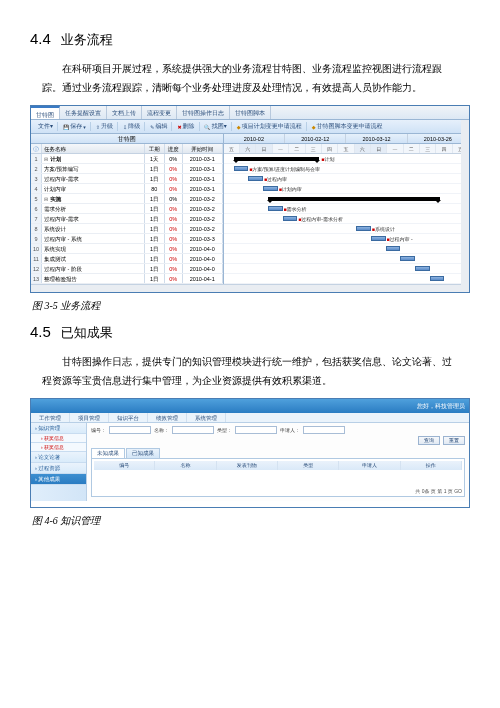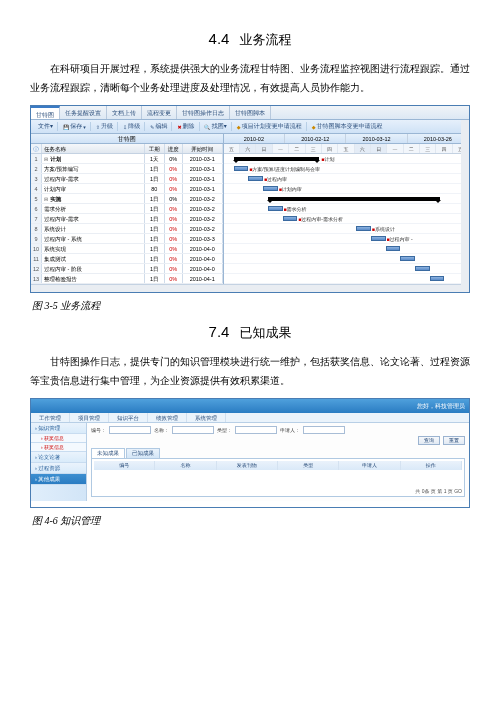--- a/index.html
+++ b/index.html
@@ -1,20 +1,20 @@
 <!DOCTYPE html>
 <html><head>
 <meta charset="utf-8">
 <style>
   * { margin: 0; padding: 0; box-sizing: border-box; }
   body { width: 500px; height: 708px; background: #fff; font-family: "SimSun", serif; padding: 24px 30px; }
   .sec-num { font-size: 15px; display: inline-block; margin-right: 6px; font-family: sans-serif; }
   .sec-title { font-size: 13px; }
-  .h { margin: 6px 0 10px; text-align: center; }
-  .body-text { font-size: 10px; line-height: 1.9; text-indent: 2em; margin: 4px 0 8px; }
+  .h { margin: 6px 0 10px; }
+  .body-text { font-size: 10px; line-height: 1.9; text-indent: 2em; margin: 4px 12px 8px; }
   .caption { font-size: 10px; margin: 6px 0 10px 2px; font-style: italic; }
   .shot { border: 1px solid #4a7db3; width: 100%; background: #fff; font-family: sans-serif; font-size: 6px; margin-bottom: 4px; }
   
   .tabs { background: linear-gradient(#f0f4f8,#dde8f4); border-bottom: 1px solid #9ab6d4; display: flex; height: 14px; }
   .tab { padding: 1px 5px; border-right: 1px solid #b8c9dd; color: #2a4d7a; line-height: 12px; font-size: 6px; }
   .tab.active { background: #fff; border-top: 2px solid #3a7ac4; }
   .toolbar { background: linear-gradient(#e6f0fb,#cfe2f6); height: 14px; display: flex; align-items: center; padding: 0 3px; border-bottom: 1px solid #9ab6d4; gap: 1px; }
   .tbtn { color: #2a4d7a; padding: 0 4px; font-size: 6px; border-right: 1px solid #b8cfe6; white-space: nowrap; display: flex; align-items: center; gap: 1px; }
   .tbtn .ico { font-size: 5px; }
   .gantt-body { display: flex; height: 150px; }
@@ -315,21 +315,21 @@
           </div>
         </div>
     </div>
   </div>
   <div class="scroll-h"></div>
   <div class="scroll-v"></div>
 </div>
 <div class="caption">图 3-5  业务流程</div>
 
 <div class="h">
-  <span class="sec-num">7.4</span>
+  <span class="sec-num">4.5</span>
   <span class="sec-title">已知成果</span>
 </div>
 <p class="body-text">甘特图操作日志，提供专门的知识管理模块进行统一维护，包括获奖信息、论文论著、过程资源等宝贵信息进行集中管理，为企业资源提供有效积累渠道。</p>
 
 <div class="shot km">
   <div class="km-top">
     <span></span>
     <span>您好，科技管理员</span>
   </div>
   <div class="km-menubar" id="kmm">

